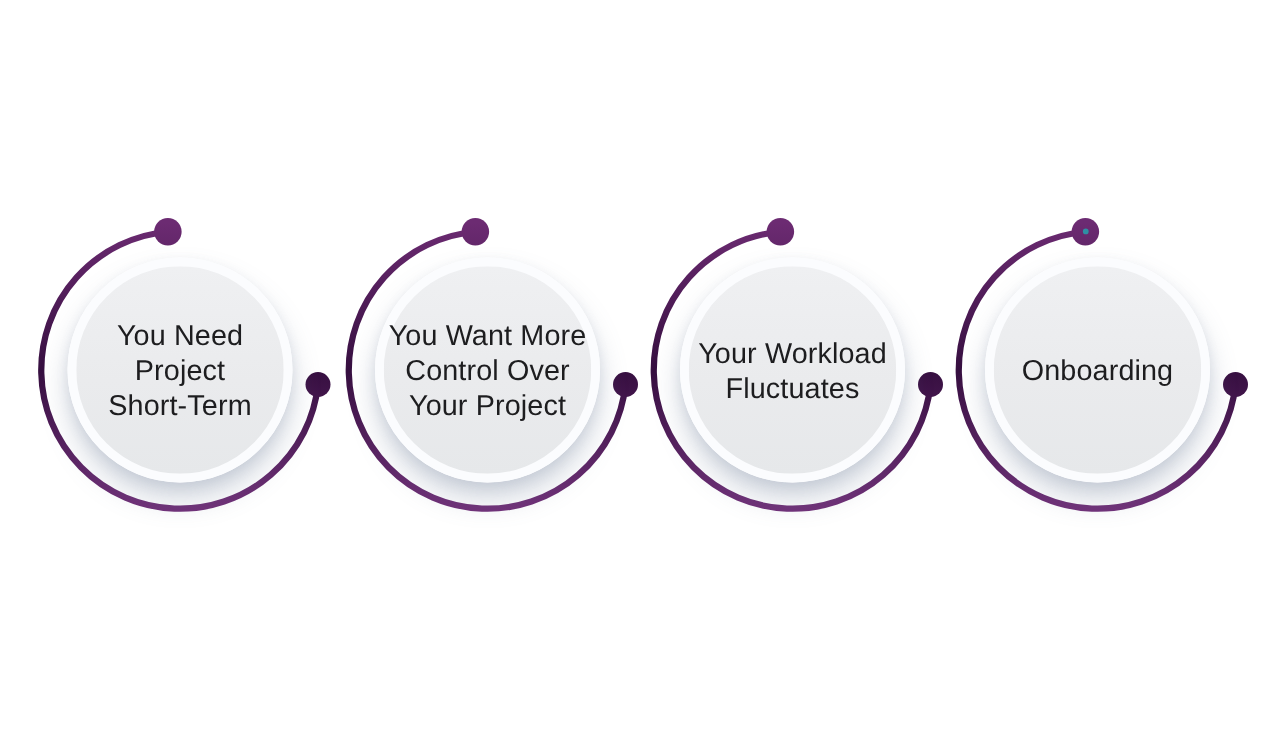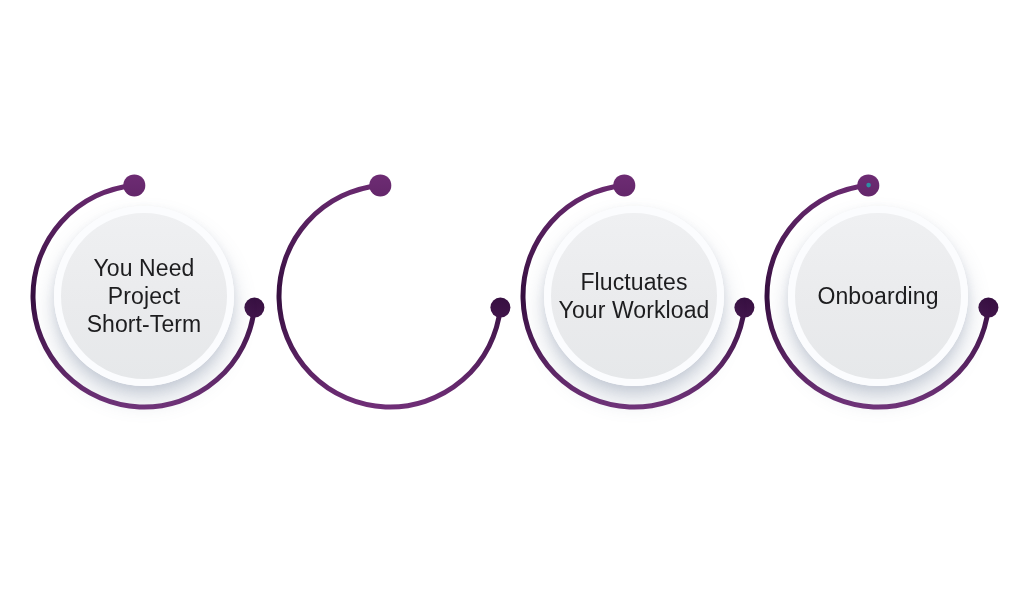--- a/index.html
+++ b/index.html
@@ -92,39 +92,46 @@
         <linearGradient id="arcGrad2" gradientUnits="userSpaceOnUse" x1="0" y1="6" x2="0" y2="242">
           <stop offset="0" style="stop-color: var(--arc-top, #6C2B72)"></stop>
           <stop offset="0.5" style="stop-color: var(--arc-mid, #360F40)"></stop>
           <stop offset="1" style="stop-color: var(--arc-bot, #73307A)"></stop>
         </linearGradient>
       </defs>
       <path d="M 113.3 13.4 A 111 111 0 1 0 233.4 135.6" fill="none" stroke="url(#arcGrad2)" stroke-width="5" stroke-linecap="round"></path>
       <circle cx="113.3" cy="13.4" r="11" fill="url(#arcGrad2)"></circle>
       <circle cx="233.4" cy="135.6" r="10" fill="url(#arcGrad2)"></circle>
     </svg>
+    <div class="bubble">
+      <div class="label">
+        <span>You Want More</span>
+        <span>Control Over</span>
+        <span>Your Project</span>
+      </div>
+    </div>
   </div>
 
   <div class="group g3">
     <svg class="ring" width="246" height="250" viewBox="0 0 246 250">
       <defs>
         <linearGradient id="arcGrad3" gradientUnits="userSpaceOnUse" x1="0" y1="6" x2="0" y2="242">
           <stop offset="0" style="stop-color: var(--arc-top, #6C2B72)"></stop>
           <stop offset="0.5" style="stop-color: var(--arc-mid, #360F40)"></stop>
           <stop offset="1" style="stop-color: var(--arc-bot, #73307A)"></stop>
         </linearGradient>
       </defs>
       <path d="M 113.3 13.4 A 111 111 0 1 0 233.4 135.6" fill="none" stroke="url(#arcGrad3)" stroke-width="5" stroke-linecap="round"></path>
       <circle cx="113.3" cy="13.4" r="11" fill="url(#arcGrad3)"></circle>
       <circle cx="233.4" cy="135.6" r="10" fill="url(#arcGrad3)"></circle>
     </svg>
     <div class="bubble">
       <div class="label">
+        <span>Your Workload</span>
         <span>Fluctuates</span>
-        <span>Your Workload</span>
       </div>
     </div>
   </div>
 
   <div class="group g4">
     <svg class="ring" width="246" height="250" viewBox="0 0 246 250">
       <defs>
         <linearGradient id="arcGrad4" gradientUnits="userSpaceOnUse" x1="0" y1="6" x2="0" y2="242">
           <stop offset="0" style="stop-color: var(--arc-top, #6C2B72)"></stop>
           <stop offset="0.5" style="stop-color: var(--arc-mid, #360F40)"></stop>

